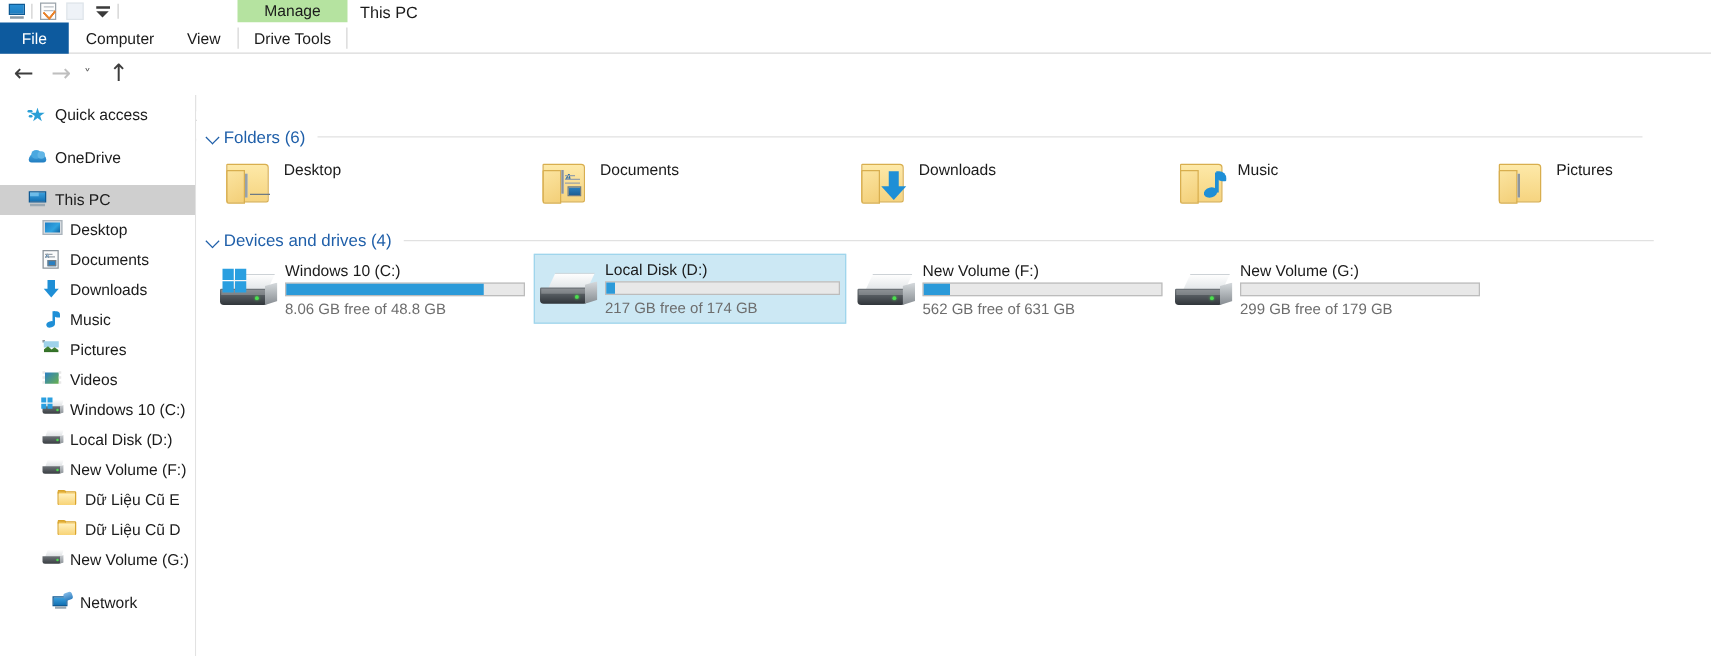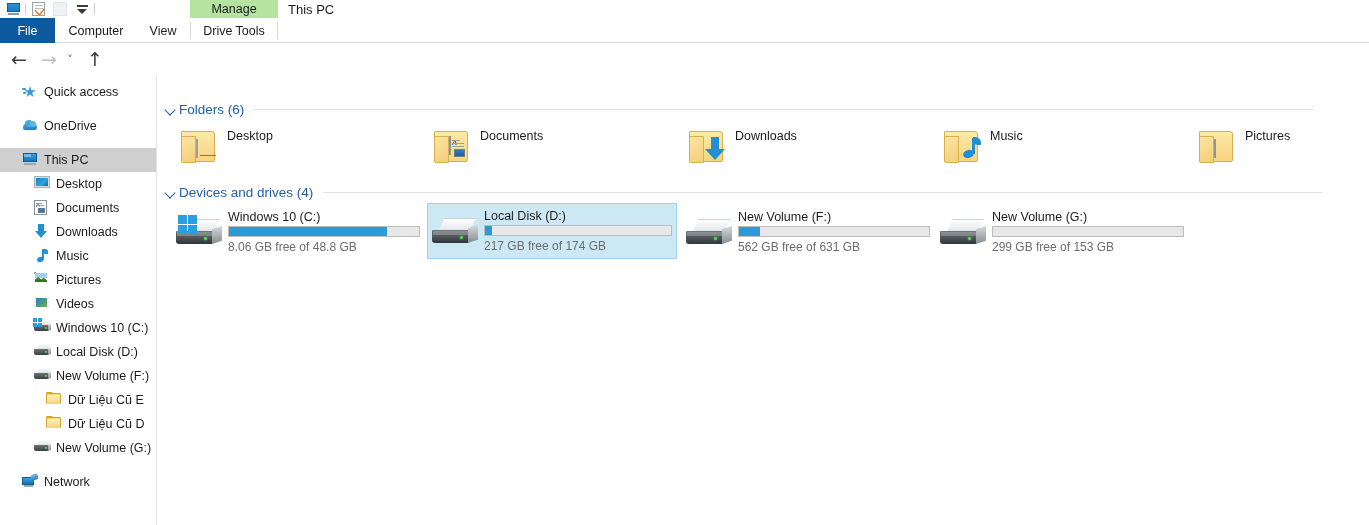--- a/index.html
+++ b/index.html
@@ -486,21 +486,21 @@
             <span class="body"></span>
             <span class="side"></span>
             <span class="led"></span>
         </span>
       </span>
       <span>New Volume (G:)</span>
     </div>
 
     <div class="nav-gap"></div>
 
-    <div class="nav-item" style="padding-left:22px;">
+    <div class="nav-item" style="padding-left:22px;margin-left:20px;">
       <span class="nav-ico">
         <span class="ico-net"><span class="scr"></span><span class="base"></span><span class="plug"></span></span>
       </span>
       <span>Network</span>
     </div>
   </div>
 
   <div class="content">
 
     <div class="group-head" style="left:6px; top:12px; width:1200px;">
@@ -633,18 +633,18 @@
           <span class="body"></span>
           <span class="sheen"></span>
         <span class="side"></span>
           <span class="led"></span>
       </span>
       <span class="drive-info" style="width:192px;">
         <span class="drive-name" style="display:block;">New Volume (G:)</span>
         <span class="bar-track" style="display:block;">
           <span class="bar-fill" style="width:0%;"></span>
         </span>
-        <span class="drive-free" style="display:block;">299 GB free of 153 GB</span>
+        <span class="drive-free" style="display:block;">299 GB free of 179 GB</span>
       </span>
     </div>
 
   </div>
 </div>
 
 </body></html>

